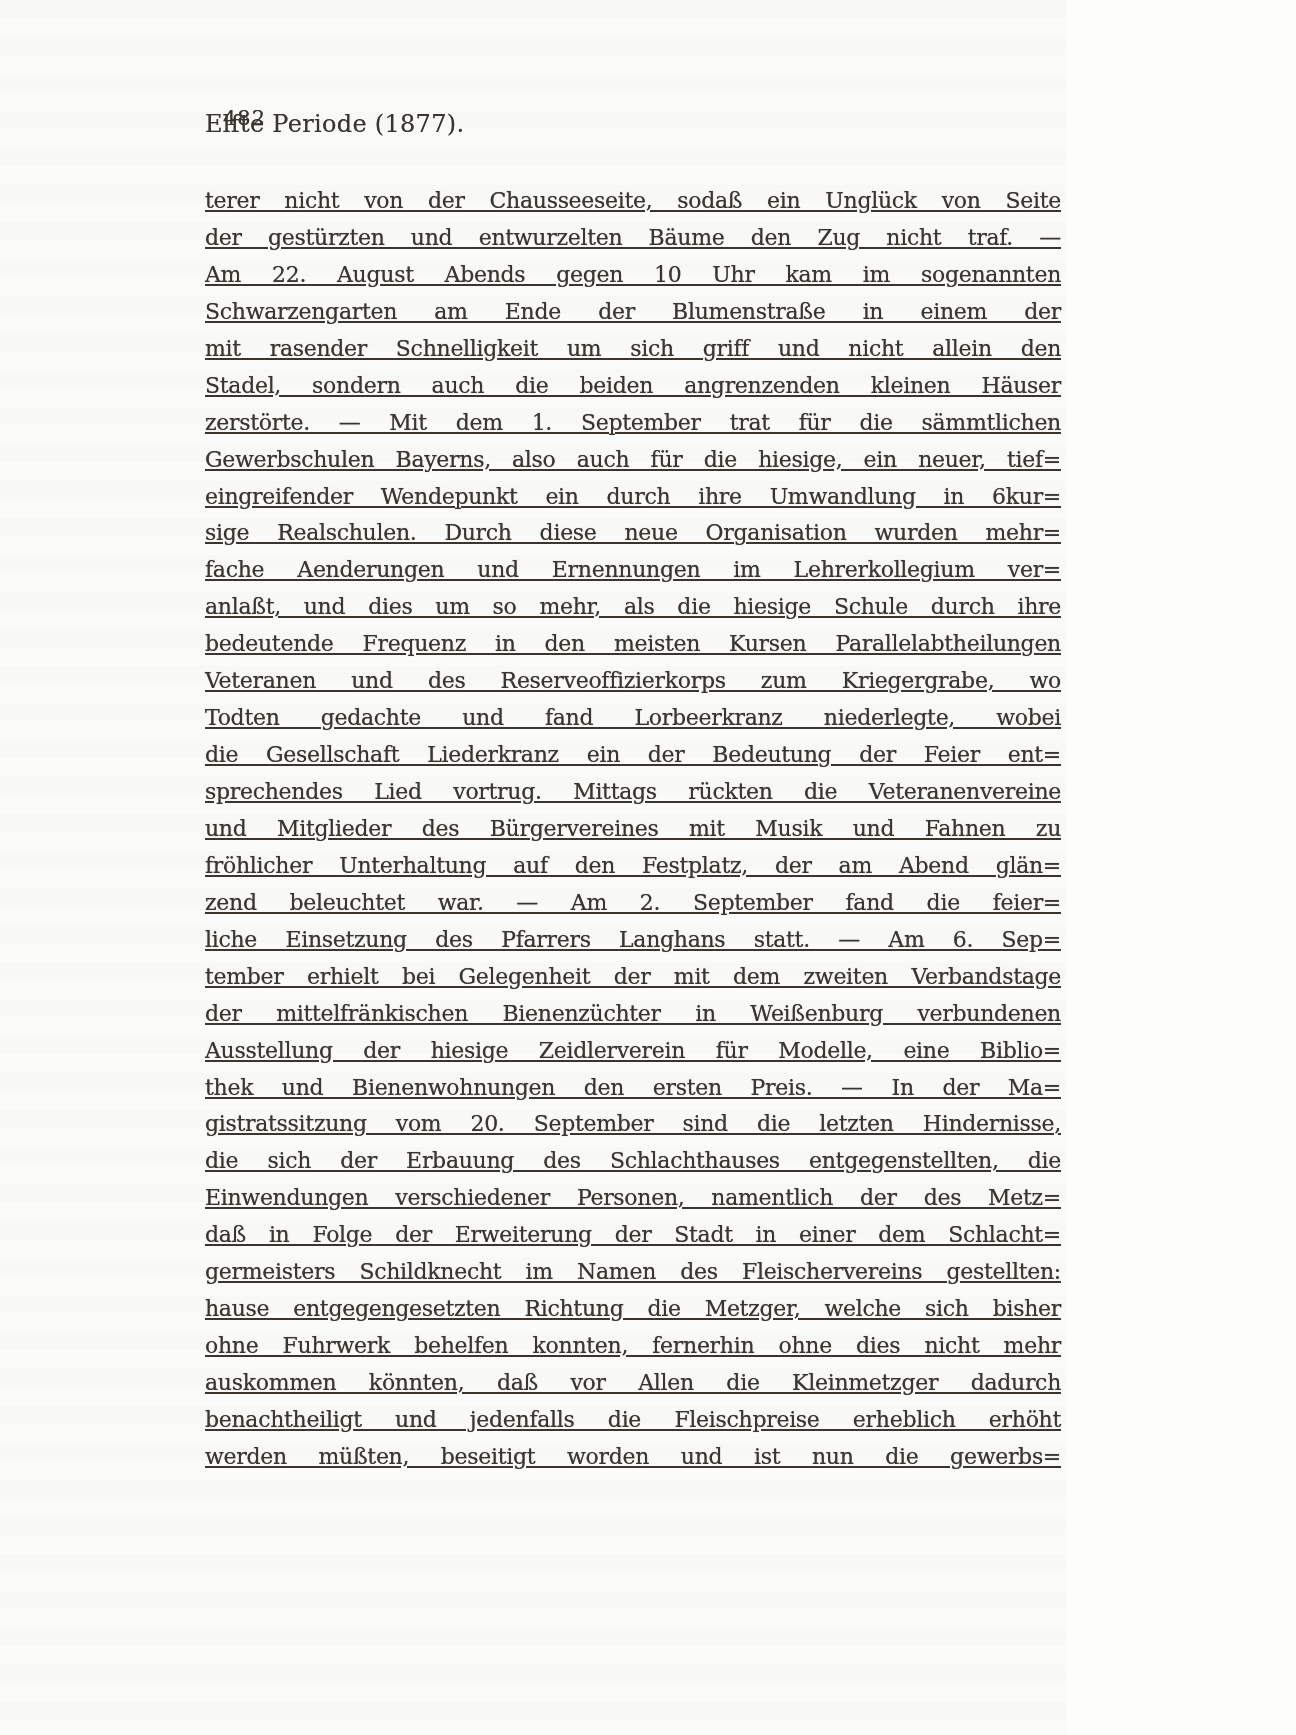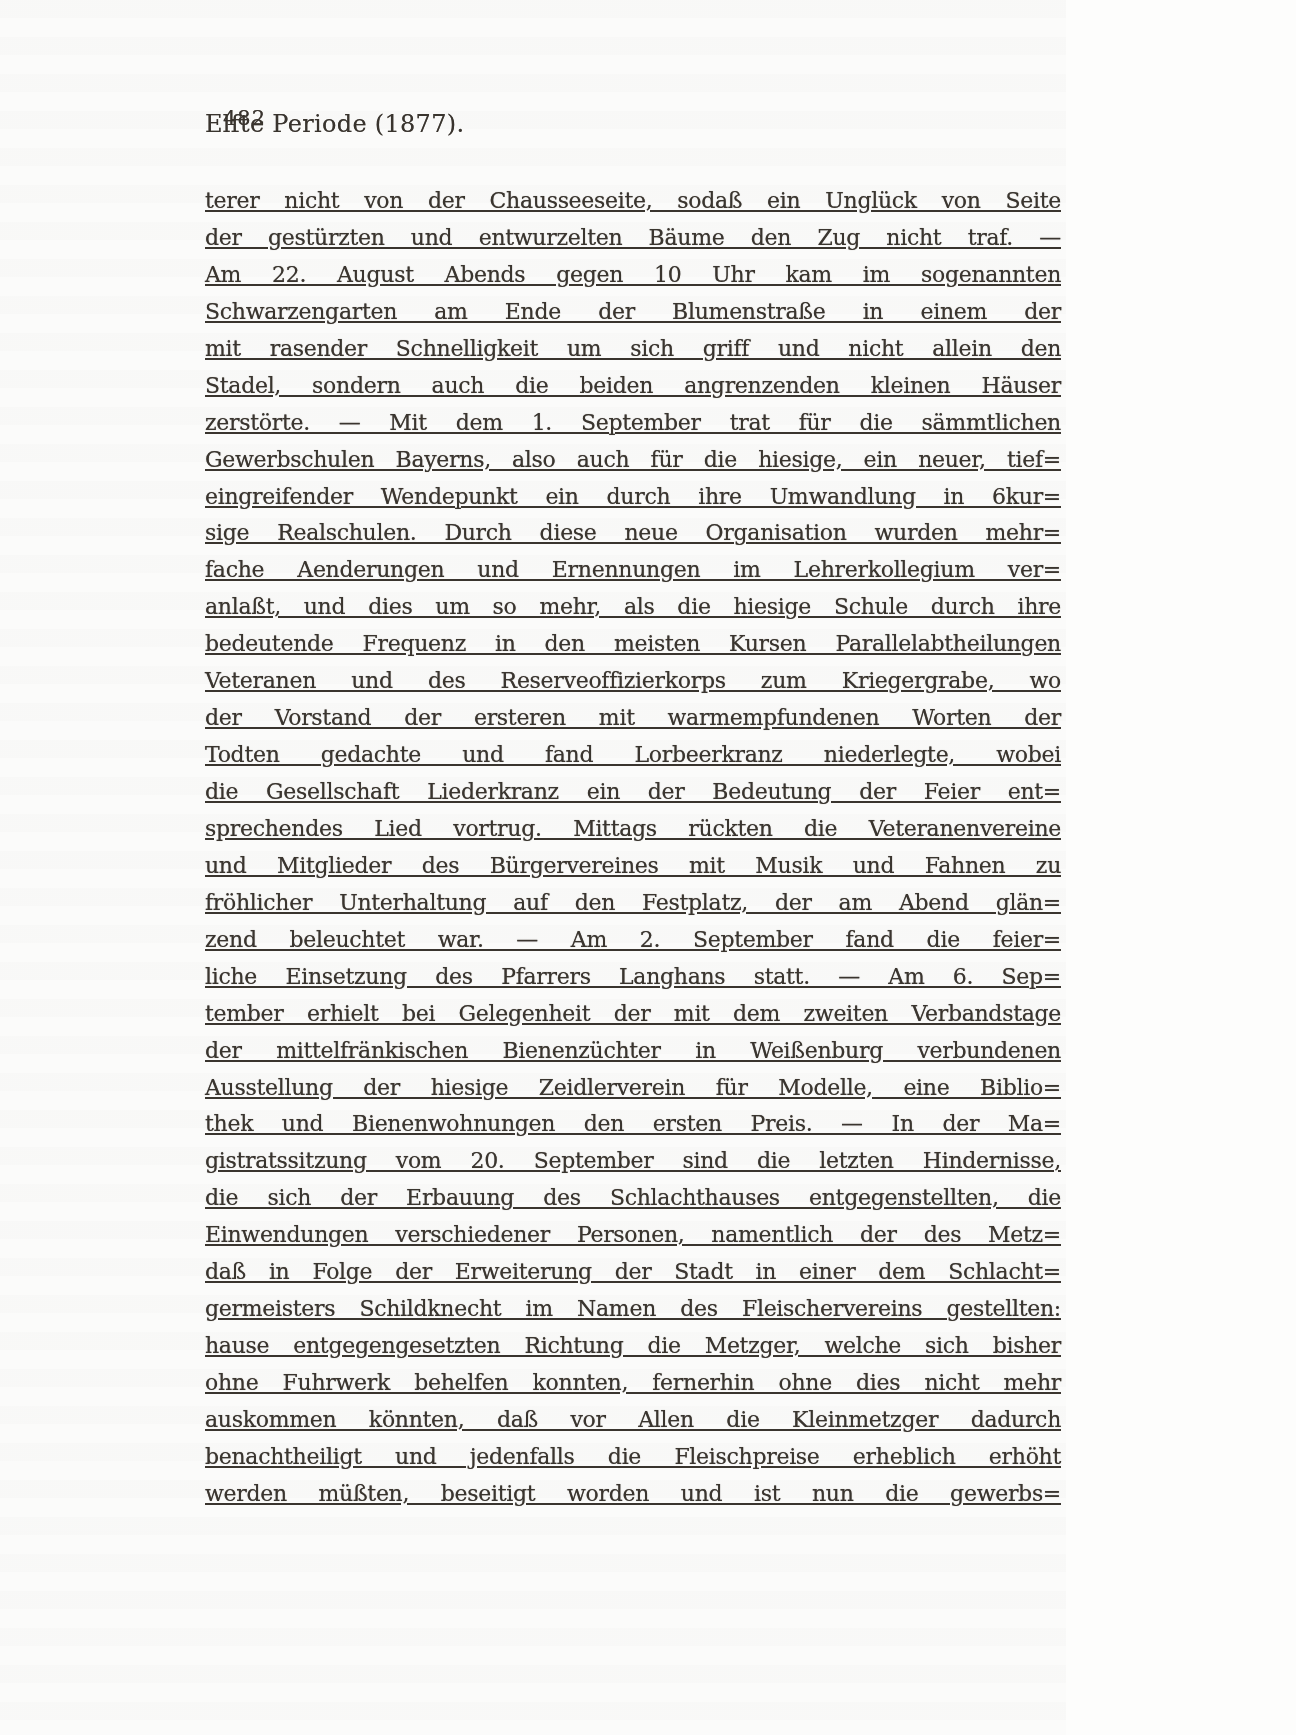--- a/index.html
+++ b/index.html
@@ -91,21 +91,20 @@
     <span class="text-line">mit rasender Schnelligkeit um sich griff und nicht allein den</span>
     <span class="text-line">Stadel, sondern auch die beiden angrenzenden kleinen Häuser</span>
     <span class="text-line">zerstörte. — Mit dem 1. September trat für die sämmtlichen</span>
     <span class="text-line">Gewerbschulen Bayerns, also auch für die hiesige, ein neuer, tief=</span>
     <span class="text-line">eingreifender Wendepunkt ein durch ihre Umwandlung in 6kur=</span>
     <span class="text-line">sige Realschulen.  Durch diese neue Organisation wurden mehr=</span>
     <span class="text-line">fache Aenderungen und Ernennungen im Lehrerkollegium ver=</span>
     <span class="text-line">anlaßt, und dies um so mehr, als die hiesige Schule durch ihre</span>
     <span class="text-line">bedeutende Frequenz in den meisten Kursen Parallelabtheilungen</span>
     <span class="text-line">Veteranen und des Reserveoffizierkorps zum Kriegergrabe, wo</span>
-    <span class="text-line">der Vorstand der ersteren mit warmempfundenen Worten der</span>
     <span class="text-line">Todten gedachte und fand Lorbeerkranz niederlegte, wobei</span>
     <span class="text-line">die Gesellschaft Liederkranz ein der Bedeutung der Feier ent=</span>
     <span class="text-line">sprechendes Lied vortrug.  Mittags rückten die Veteranenvereine</span>
     <span class="text-line">und Mitglieder des Bürgervereines mit Musik und Fahnen zu</span>
     <span class="text-line">fröhlicher Unterhaltung auf den Festplatz, der am Abend glän=</span>
     <span class="text-line">zend beleuchtet war. — Am 2. September fand die feier=</span>
     <span class="text-line">liche Einsetzung des Pfarrers Langhans statt. — Am 6. Sep=</span>
     <span class="text-line">tember erhielt bei Gelegenheit der mit dem zweiten Verbandstage</span>
     <span class="text-line">der mittelfränkischen Bienenzüchter in Weißenburg verbundenen</span>
     <span class="text-line">Ausstellung der hiesige Zeidlerverein für Modelle, eine Biblio=</span>

